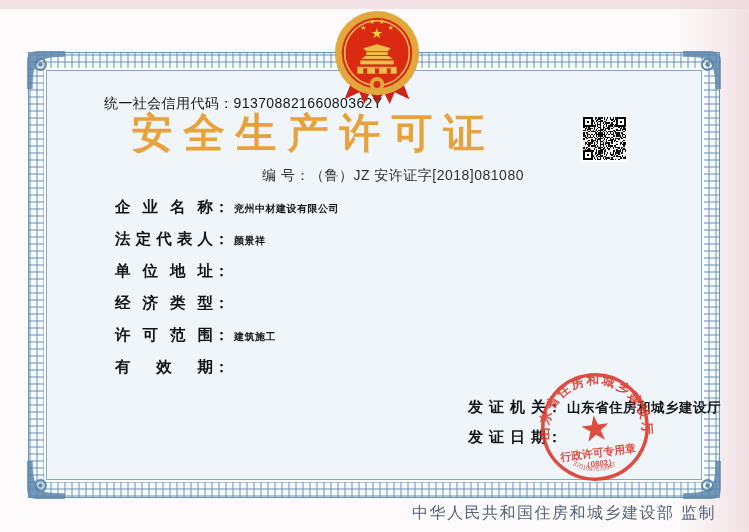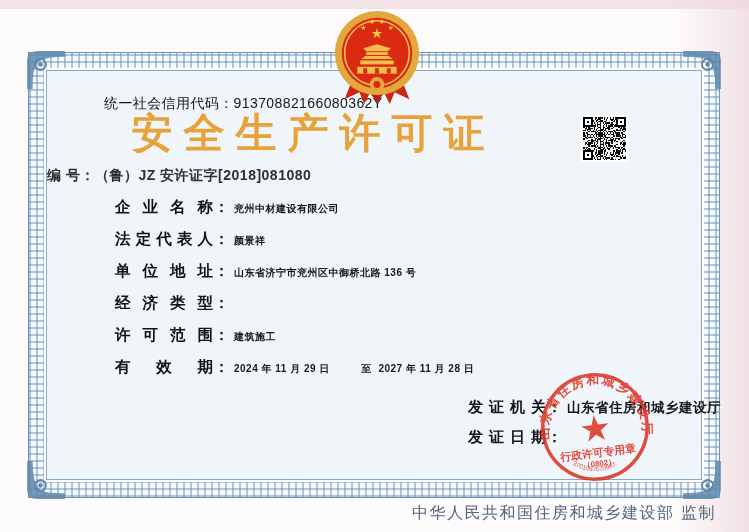--- a/index.html
+++ b/index.html
@@ -35,22 +35,22 @@
   
   .emblem{position:absolute;left:328px;top:8px;width:98px;height:100px;z-index:5;}
   
   .credit-line{position:absolute;left:64px;top:95px;font-size:14px;color:#15181c;font-weight:500;letter-spacing:.4px;z-index:4;margin-left:40px;}
   .title{
     position:absolute;left:28px;top:106px;width:560px;text-align:center;z-index:4;
     font-size:41px;font-weight:bold;color:var(--title-gold,#E8A23C);
     letter-spacing:11px;text-indent:11px;
   }
   .cert-no{
-    position:absolute;left:28px;top:167px;width:692px;z-index:4;
-    font-size:14px;font-weight:bold;color:#2c2f33;letter-spacing:.5px;
+    position:absolute;left:28px;top:167px;width:692px;text-align:center;z-index:4;
+    font-size:14px;font-weight:normal;color:#2c2f33;letter-spacing:.5px;
     transform:translateX(19px);
   }
   .fields{position:absolute;left:115px;top:197px;z-index:4;}
   .field-row{display:flex;align-items:baseline;height:18px;margin-bottom:14px;}
   .field-label{
     display:inline-flex;justify-content:space-between;width:98px;
     font-size:15.5px;font-weight:bold;color:#101418;flex:0 0 auto;
   }
   .field-colon{font-size:15px;font-weight:bold;color:#101418;margin:0 5px 0 1px;}
   .field-value{font-size:10px;font-weight:bold;color:#15181c;white-space:pre;letter-spacing:.5px;}
@@ -168,21 +168,20 @@
       <span class="field-value">颜景祥</span>
     </div>
     <div class="field-row">
       <span class="field-label">
         <span>单</span>
         <span>位</span>
         <span>地</span>
         <span>址</span>
       </span>
       <span class="field-colon">：</span>
-      <span class="field-value">山东省济宁市兖州区中御桥北路 136 号</span>
     </div>
     <div class="field-row">
       <span class="field-label">
         <span>经</span>
         <span>济</span>
         <span>类</span>
         <span>型</span>
       </span>
       <span class="field-colon">：</span>
     </div>
@@ -196,21 +195,20 @@
       <span class="field-colon">：</span>
       <span class="field-value">建筑施工</span>
     </div>
     <div class="field-row">
       <span class="field-label">
         <span>有</span>
         <span>效</span>
         <span>期</span>
       </span>
       <span class="field-colon">：</span>
-      <span class="field-value">2024 年 11 月 29 日　　　至  2027 年 11 月 28 日</span>
     </div>
   </div>
 
 <div class="issuer">
     <div class="field-row">
       <span class="field-label">
         <span>发</span>
         <span>证</span>
         <span>机</span>
         <span>关</span>

